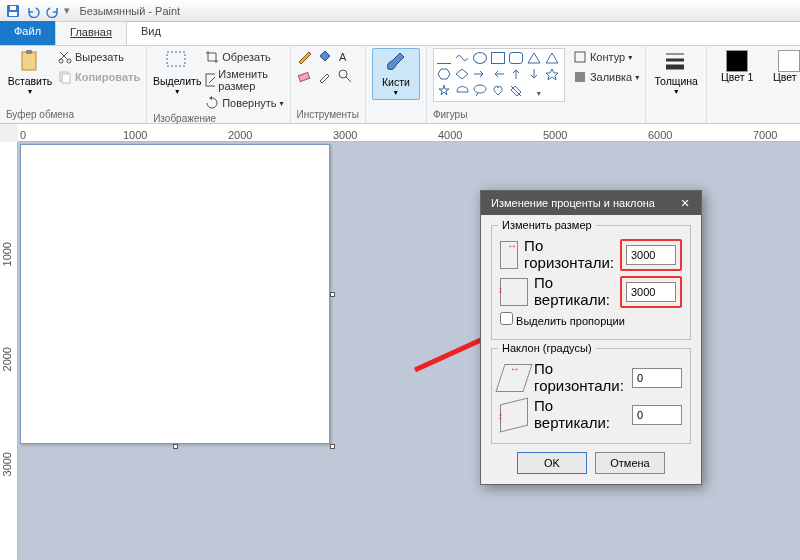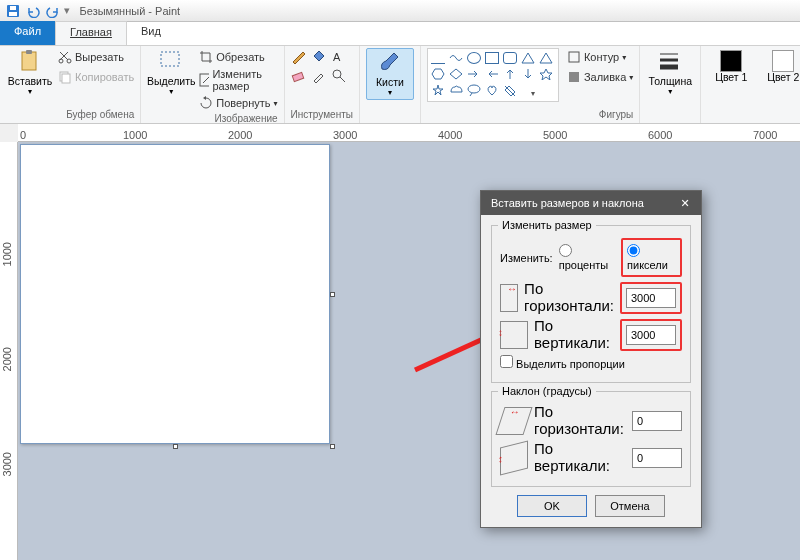--- a/index.html
+++ b/index.html
@@ -11,29 +11,29 @@
 .titlebar .title { color: #555; margin-left: 6px; }
 
 .tabs { height: 24px; background: #fff; display: flex; align-items: flex-end; border-bottom: 1px solid #d0d0d0; }
 .tab { padding: 4px 14px; height: 24px; cursor: pointer; color: #333; }
 .tab.file { background: #1979ca; color: #fff; }
 .tab.active { background: #f5f6f7; border: 1px solid #d0d0d0; border-bottom: none; text-decoration: underline; }
 
 .ribbon { height: 78px; background: #f5f6f7; display: flex; border-bottom: 1px solid #c9c9c9; }
 .group { border-right: 1px solid #e0e0e0; padding: 2px 6px; display: flex; flex-direction: column; justify-content: space-between; position: relative; }
 .group-body { display: flex; align-items: flex-start; gap: 4px; flex: 1; }
-.group-label { text-align: right; color: #666; font-size: 10px; padding: 1px 0; }
+.group-label { text-align: left; color: #666; font-size: 10px; padding: 1px 0; }
 
 .big-btn { display: flex; flex-direction: column; align-items: center; width: 48px; padding: 2px; cursor: pointer; }
 .big-btn .ic { width: 24px; height: 24px; margin-bottom: 2px; }
 .big-btn span { font-size: 10.5px; text-align: center; line-height: 1.1; }
 
 .small-row { display: flex; align-items: center; gap: 3px; min-height: 18px; cursor: pointer; color: #333; }
 .small-row .ic { width: 14px; height: 14px; }
-.small-row.disabled { color: #aaa; }
+.small-row.disabled { color: #aaa; font-weight: bold; }
 .stack { display: flex; flex-direction: column; gap: 2px; }
 
 .tool-grid { display: grid; grid-template-columns: repeat(3,18px); grid-auto-rows: 18px; gap: 2px; }
 .tool-grid .ic { width: 16px; height: 16px; cursor: pointer; }
 
 .shapes-box { display: grid; grid-template-columns: repeat(7,16px); grid-auto-rows: 14px; gap: 2px; border: 1px solid #d0d0d0; padding: 3px; background: #fff; }
 .shapes-box .sh { width: 14px; height: 12px; border: 1px solid #3a6ea5; }
 
 .color-box { width: 22px; height: 22px; border: 1px solid #999; }
 
@@ -347,33 +347,26 @@
     </defs>
   <line x1="5" y1="60" x2="115" y2="10" stroke="#e22" stroke-width="5" marker-end="url(#ah)"></line>
 </svg>
 
 <svg class="cursor" width="18" height="20">
   <polygon points="1,1 1,15 5,12 8,18 11,17 8,11 14,11" fill="#1a3a6e" stroke="#fff" stroke-width="0.8"></polygon>
 </svg>
 
 <div class="dialog">
   <div class="dialog-title">
-    <span>Вставить размеров и наклона</span>
+    <span>Изменение проценты и наклона</span>
     <span class="dialog-close">✕</span>
   </div>
   <div class="dialog-body">
     <div class="fieldset">
       <div class="legend">Изменить размер</div>
-      <div class="row">
-        <span>Изменить:</span>
-        <label><input type="radio" name="u" style=""> <span>проценты</span></label>
-        <span class="hl-red" style="display:inline-flex;align-items:center">
-          <label><input type="radio" name="u" checked="" style=""> <span>пиксели</span></label>
-        </span>
-      </div>
       <div class="row">
         <div class="dim-icon">
             <span class="arr" style="top:-3px;left:6px">↔</span>
           </div>
         <span class="dim-label">По горизонтали:</span>
         <span class="hl-red"><input class="dim-input" value="3000" style=""></span>
       </div>
       <div class="row">
         <div class="dim-icon">
             <span class="arr" style="left:-3px;top:5px">↕</span>

